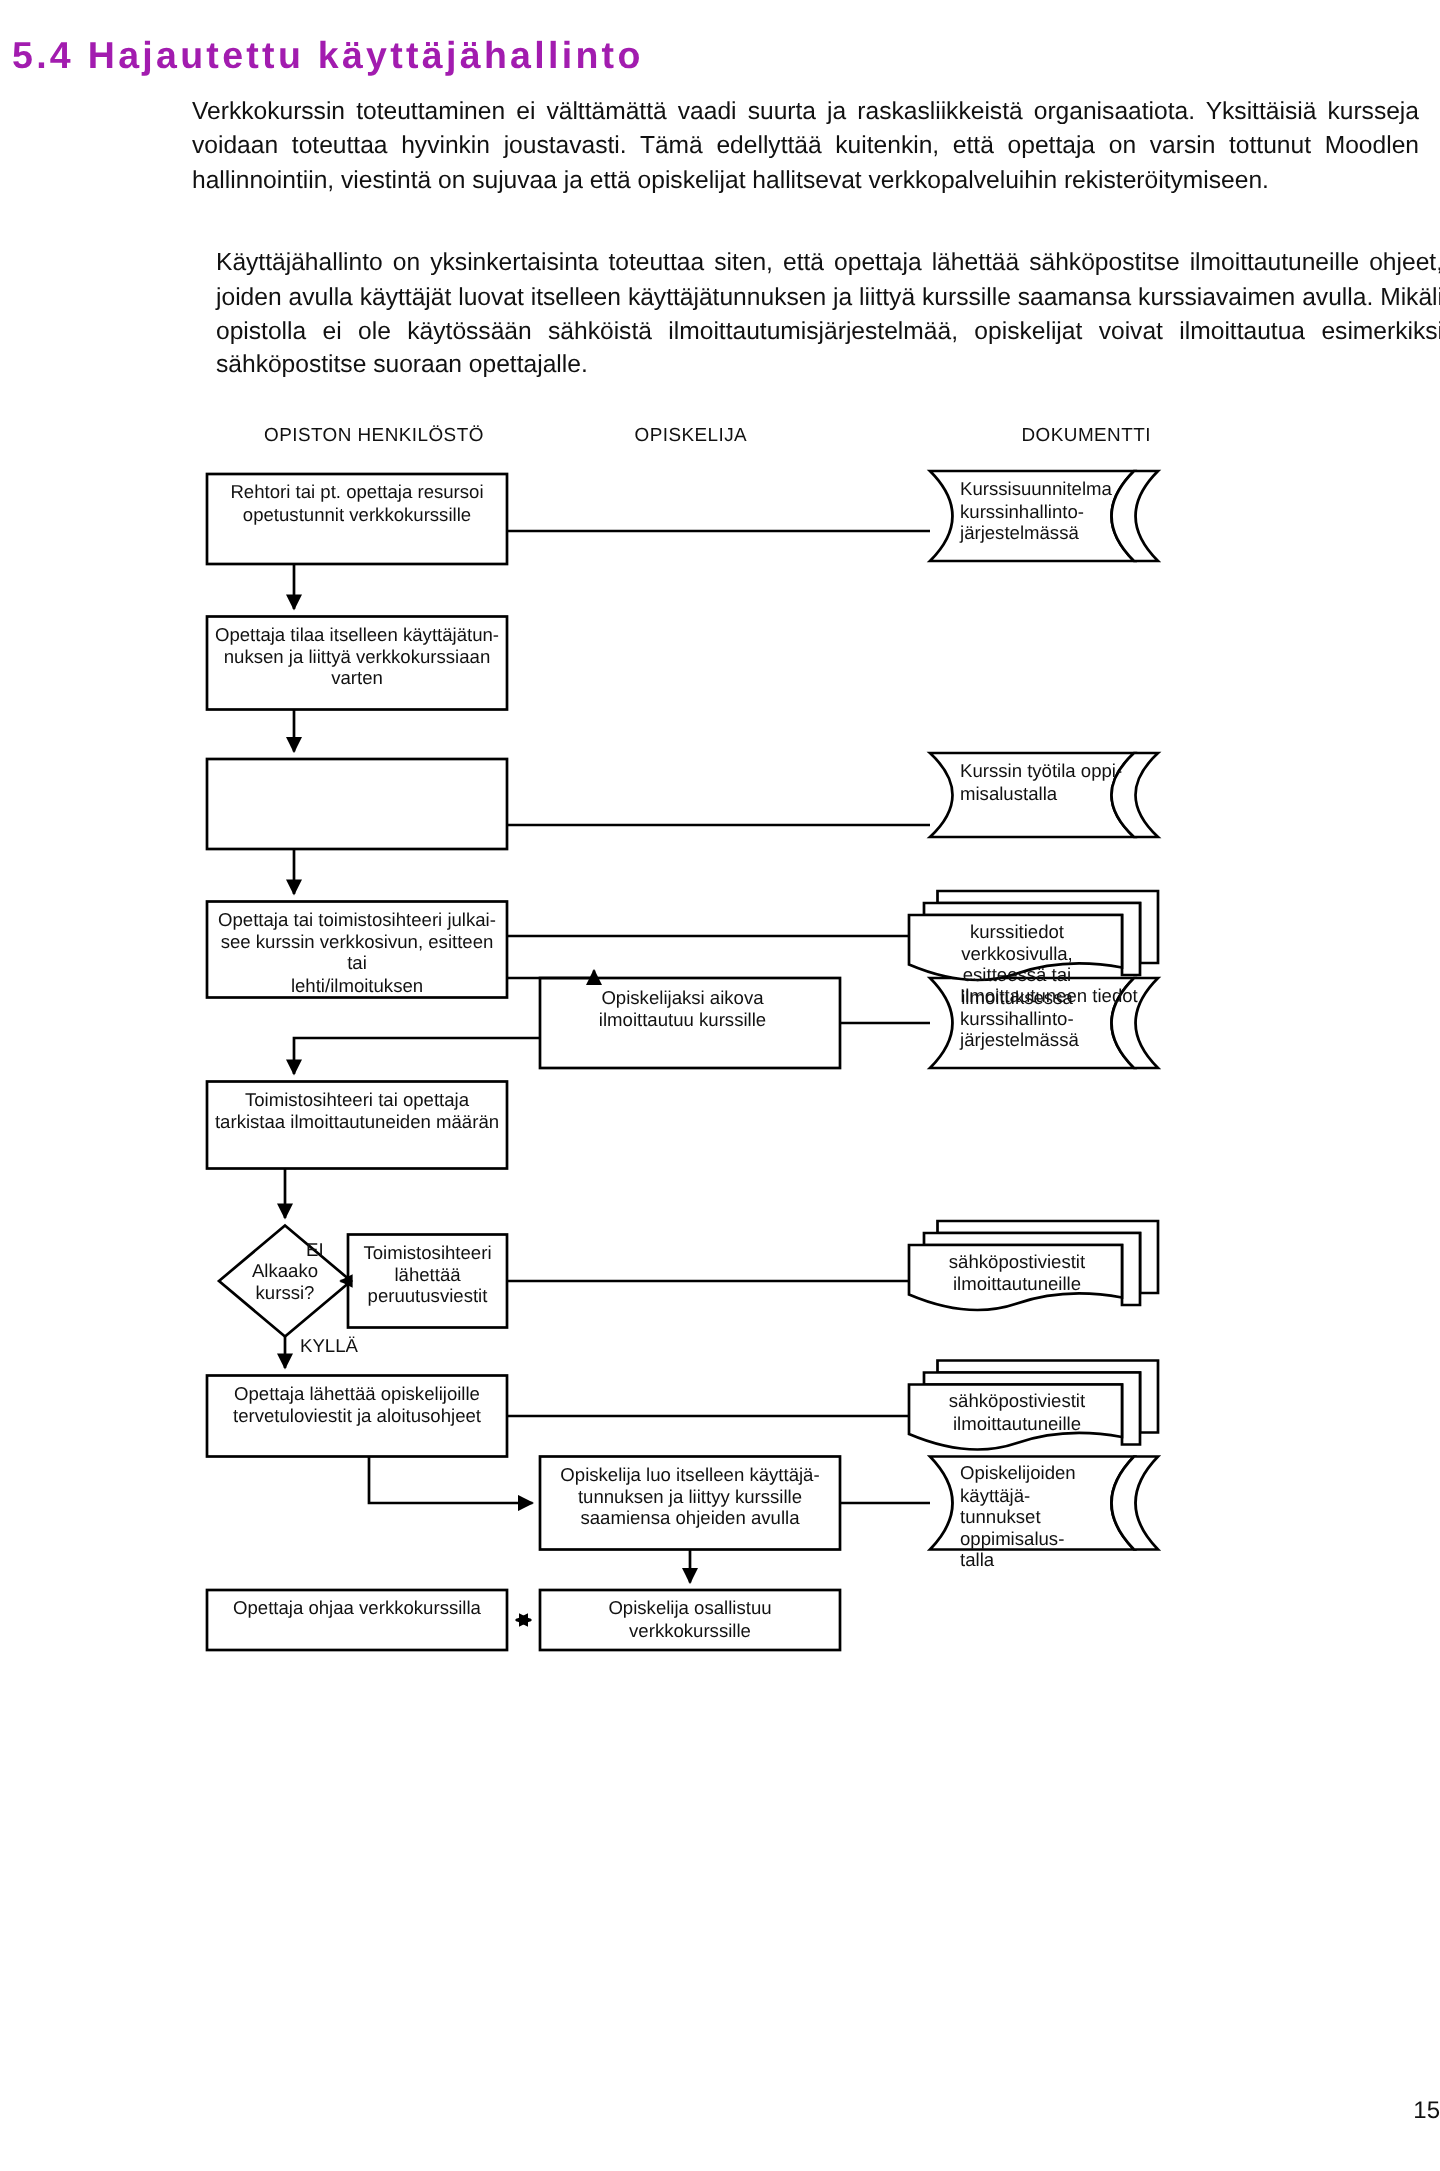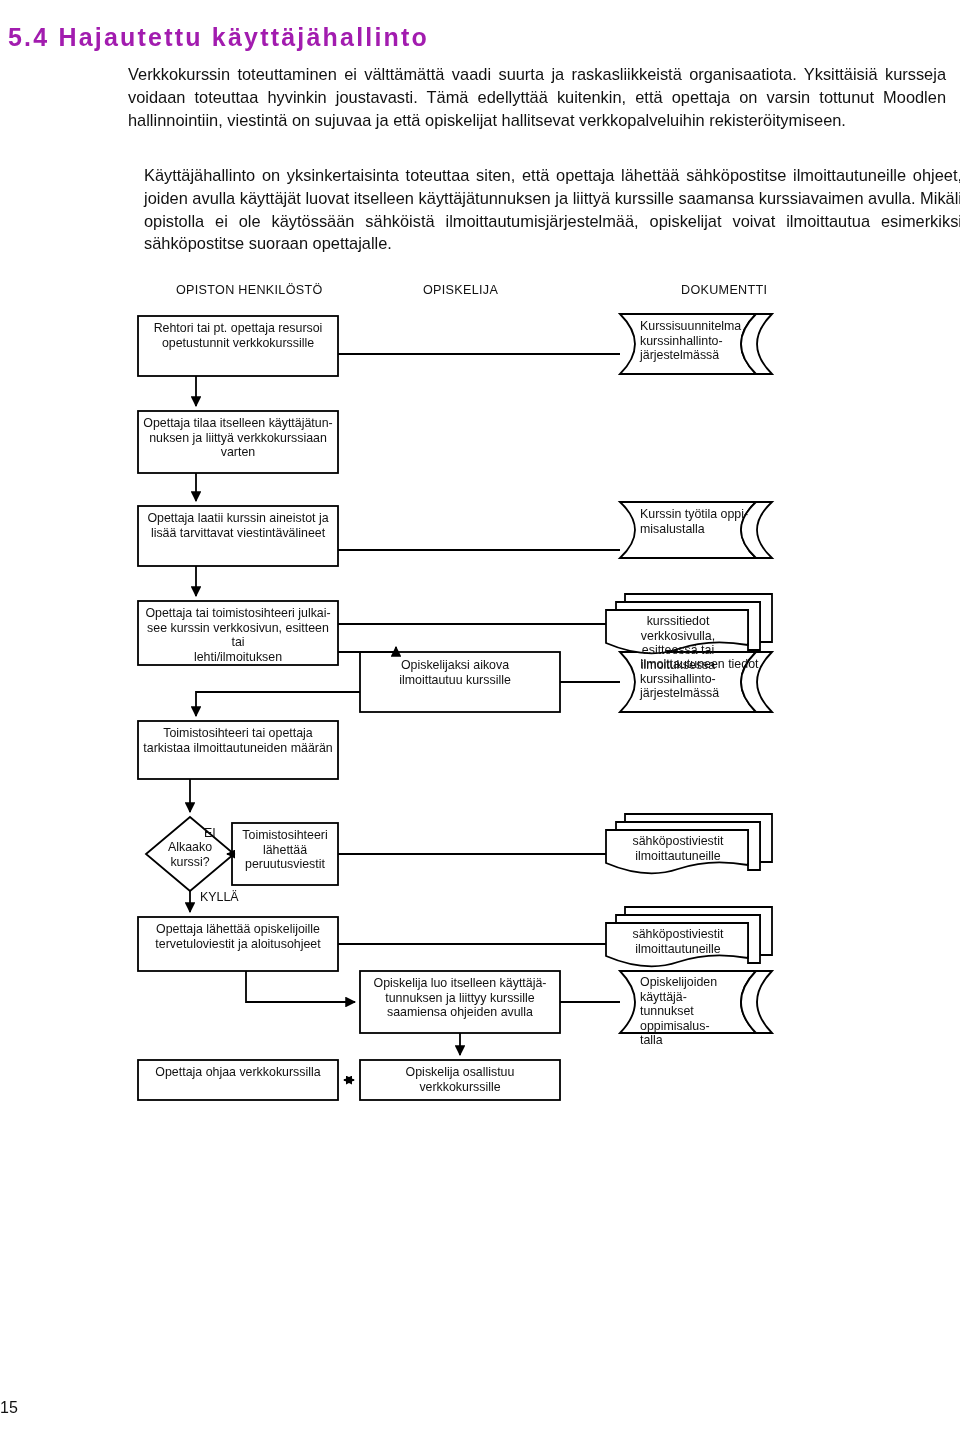--- a/index.html
+++ b/index.html
@@ -92,21 +92,21 @@
     color: #111111;
     white-space: nowrap;
   }
 
   
   #page-number {
     position: absolute;
     left: 0;
     top: 1399px;
     width: 960px;
-    text-align: left;
+    text-align: right;
     font-size: 16px;
     color: #111111;
   }
 </style>
 </head>
 <body>
 
 <div id="page">
 
   <h1 id="heading">5.4 Hajautettu käyttäjähallinto</h1>
@@ -225,22 +225,20 @@
 opetustunnit verkkokurssille</div>
 
     <div class="node-text left" style="left:640px; top:57px; width:122px;">Kurssisuunnitelma
 kurssinhallinto-
 järjestelmässä</div>
 
     <div class="node-text center" style="left:142px; top:154px; width:192px;">Opettaja tilaa itselleen käyttäjätun-
 nuksen ja liittyä verkkokurssiaan
 varten</div>
 
-    <div class="node-text center" style="left:142px; top:249px; width:192px;">Opettaja laatii kurssin aineistot ja
-lisää tarvittavat viestintävälineet</div>
 
     <div class="node-text left" style="left:640px; top:245px; width:122px;">Kurssin työtila oppi-
 misalustalla</div>
 
     <div class="node-text center" style="left:142px; top:344px; width:192px;">Opettaja tai toimistosihteeri julkai-
 see kurssin verkkosivun, esitteen tai
 lehti/ilmoituksen</div>
 
     <div class="node-text center" style="left:612px; top:352px; width:132px;">kurssitiedot verkkosivulla,
 esitteessä tai ilmoituksessa</div>

